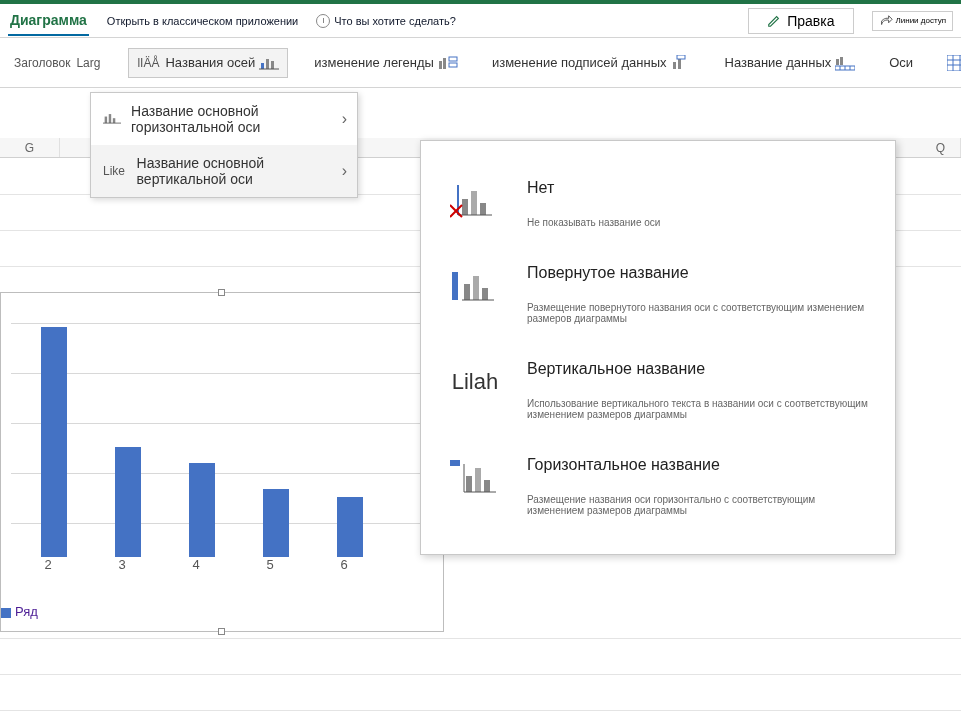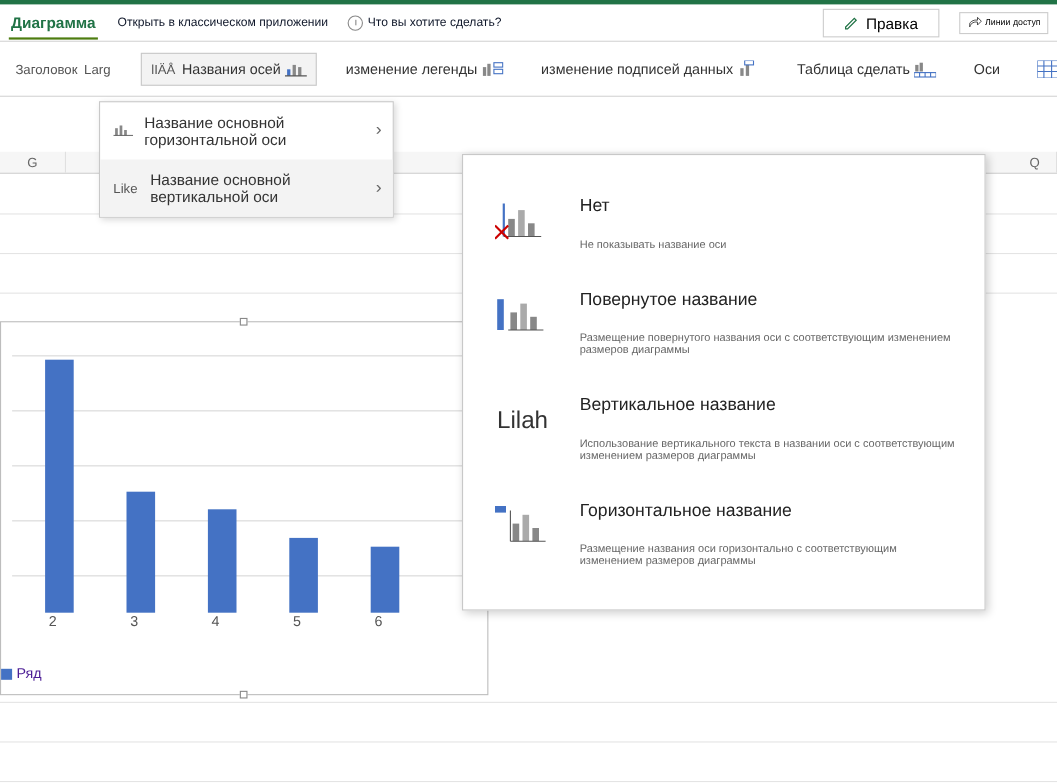--- a/index.html
+++ b/index.html
@@ -1,21 +1,21 @@
 <!DOCTYPE html>
 <html><head>
 <meta charset="utf-8">
 <style>
 * { box-sizing: border-box; margin: 0; padding: 0; font-family: "Segoe UI", Arial, sans-serif; }
 body { width: 961px; height: 713px; overflow: hidden; background: #fff; position: relative; }
 
 .titlebar { height: 4px; background: #217346; }
 
 .top-row { display: flex; align-items: center; height: 34px; border-bottom: 1px solid #d4d4d4; padding: 0 8px; gap: 18px; }
-.tab-active { font-size: 14px; color: #217346; font-weight: 600; border-bottom: 2px solid #4d7c0f; padding: 6px 2px; }
+.tab-active { font-size: 14px; color: #217346; font-weight: 600; border-bottom: 2px solid #0369a1; padding: 6px 2px; }
 .top-link { font-size: 11px; color: #0f172a; cursor: pointer; display: flex; align-items: center; gap: 4px; }
 .bulb { width: 14px; height: 14px; border: 1px solid #888; border-radius: 50%; position: relative; }
 .bulb::after { content: ""; position: absolute; width: 1px; height: 5px; background: #888; left: 6px; top: 3px; }
 .spacer { flex: 1; }
 .edit-btn { border: 1px solid #ccc; padding: 4px 18px; font-size: 14px; display: flex; align-items: center; gap: 6px; cursor: pointer; background: #fff; }
 .share-btn { border: 1px solid #ccc; padding: 2px 6px; font-size: 8px; display: flex; align-items: center; gap: 3px; cursor: pointer; background: #fff; }
 .pencil { width: 14px; height: 14px; }
 
 .ribbon { display: flex; align-items: center; height: 50px; border-bottom: 1px solid #d4d4d4; padding: 0 6px; gap: 18px; font-size: 13px; color: #333; }
 .ribbon-item { display: flex; align-items: center; gap: 4px; padding: 6px 8px; cursor: pointer; white-space: nowrap; }
@@ -107,21 +107,21 @@
   </div>
   <div class="ribbon-item">
     <span>изменение подписей данных</span>
     <svg class="mini-chart" viewBox="0 0 20 16">
         <rect x="2" y="7" width="3" height="7" fill="#888"></rect>
         <rect x="7" y="4" width="3" height="10" fill="#888"></rect>
         <rect x="6" y="0" width="8" height="4" fill="none" stroke="#4472c4"></rect>
       </svg>
   </div>
   <div class="ribbon-item">
-    <span>Таблица сделать</span>
+    <span>Название данных</span>
     <svg class="mini-chart" viewBox="0 0 20 16">
         <rect x="1" y="4" width="3" height="6" fill="#888"></rect>
         <rect x="5" y="2" width="3" height="8" fill="#888"></rect>
         <rect x="0" y="11" width="20" height="4" fill="none" stroke="#4472c4"></rect>
         <line x1="5" y1="11" x2="5" y2="15" stroke="#4472c4"></line>
         <line x1="10" y1="11" x2="10" y2="15" stroke="#4472c4"></line>
         <line x1="15" y1="11" x2="15" y2="15" stroke="#4472c4"></line>
       </svg>
   </div>
   <div class="ribbon-item">

